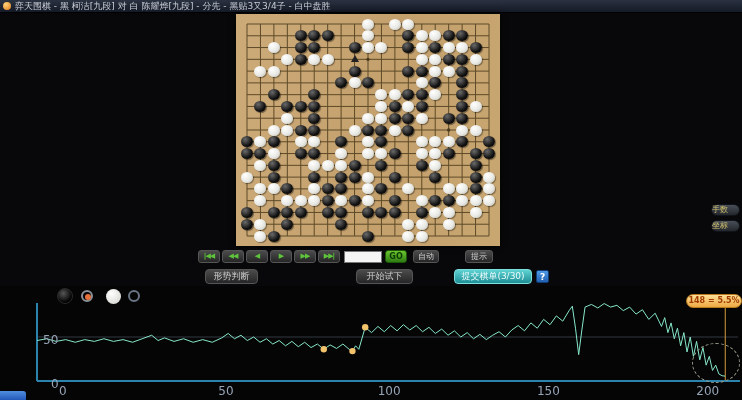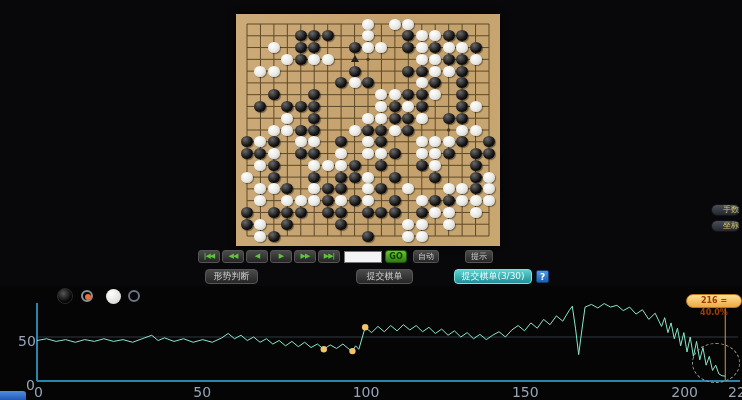--- a/index.html
+++ b/index.html
@@ -21,21 +21,21 @@
   #board svg{position:absolute;left:0;top:0;}
   .stone{position:absolute;width:12px;height:11px;border-radius:50%;}
   .stone.B{background:radial-gradient(circle at 35% 30%,#6a6a6a,#111 60%,#000);box-shadow:1px 1px 1px rgba(0,0,0,.45);}
   .stone.W{background:radial-gradient(circle at 35% 30%,#ffffff,#e8e8e4 55%,#b9b9b2);box-shadow:1px 1px 1px rgba(0,0,0,.4);}
   .marker{position:absolute;width:0;height:0;border-left:4px solid transparent;
     border-right:4px solid transparent;border-bottom:7px solid #222;}
 
   
   .side-toggle{position:absolute;left:711px;width:29px;height:12px;border-radius:6px;
     background:linear-gradient(#4a4f58,#23262c);border:1px solid #11131a;
-    color:#cfc06a;font-size:8px;text-align:right;line-height:10px;cursor:pointer;}
+    color:#cfc06a;font-size:8px;text-align:left;line-height:10px;cursor:pointer;}
 
   
   .ctl-row{position:absolute;display:flex;align-items:center;}
   .btn{height:13px;border-radius:3px;background:linear-gradient(#4b4b4b,#262626);
     border:1px solid #555;color:#cfcfcf;font-size:8px;line-height:11px;text-align:center;cursor:pointer;}
   .nav-btn{width:22px;margin-right:2px;color:#5ec43c;font-weight:bold;font-size:7px;letter-spacing:-1px;}
   .move-input{width:38px;height:12px;background:#f4f4f4;border:1px solid #777;margin:0 3px 0 2px;font-size:9px;}
   .go-btn{width:22px;background:linear-gradient(#6cc52f,#2f7d12);border:1px solid #1d5a0a;
     color:#0c3a05;font-weight:bold;}
   .auto-btn{width:26px;margin-left:6px;}
@@ -59,29 +59,33 @@
   .legend-radio{position:absolute;width:12px;height:12px;border-radius:50%;border:2px solid #6a7684;cursor:pointer;}
   .legend-radio.sel{left:81px;top:4px;border-color:#8a8f96;}
   .legend-radio.sel::after{content:"";position:absolute;left:2px;top:2px;width:6px;height:6px;
     border-radius:50%;background:#e8703a;}
   .legend-radio.unsel{left:128px;top:4px;}
   .badge{position:absolute;left:686px;top:8px;width:56px;height:14px;border-radius:7px;
     background:linear-gradient(#ffdf96,#eda943);border:1px solid #b97a1d;
     color:#a03c00;font-size:8px;font-weight:bold;text-align:center;line-height:12px;}
   .dash-circle{position:absolute;left:692px;top:57px;width:48px;height:40px;border-radius:50%;
     border:1px dashed #9a9a86;}
-  .axis-label{position:absolute;color:#96a4b6;font-size:14px;}
+  .axis-label{position:absolute;color:#96a4b6;font-size:12px;margin-left:25px;}
   .taskbar-frag{position:absolute;left:0;top:391px;width:26px;height:9px;
     background:linear-gradient(#4f8fe0,#2458b8);border-radius:0 3px 0 0;}
 </style>
 </head>
 <body>
 
 <div id="stage">
 
+  <div class="titlebar">
+    <span class="app-icon"></span>
+    <span class="title-text">弈天围棋 - 黑 柯洁[九段] 对 白 陈耀烨[九段] - 分先 - 黑贴3又3/4子 - 白中盘胜</span>
+  </div>
 
   <div id="board">
       <svg width="264" height="232">
         <line x1="11" y1="10" x2="11" y2="222" stroke="#5d4a28" stroke-width="1"></line>
         <line x1="11" y1="10" x2="253" y2="10" stroke="#5d4a28" stroke-width="1"></line>
         <line x1="24.444444444444443" y1="10" x2="24.444444444444443" y2="222" stroke="#5d4a28" stroke-width="1"></line>
         <line x1="11" y1="21.77777777777778" x2="253" y2="21.77777777777778" stroke="#5d4a28" stroke-width="1"></line>
         <line x1="37.888888888888886" y1="10" x2="37.888888888888886" y2="222" stroke="#5d4a28" stroke-width="1"></line>
         <line x1="11" y1="33.55555555555556" x2="253" y2="33.55555555555556" stroke="#5d4a28" stroke-width="1"></line>
         <line x1="51.333333333333336" y1="10" x2="51.333333333333336" y2="222" stroke="#5d4a28" stroke-width="1"></line>
@@ -324,37 +328,37 @@
     <div class="btn nav-btn">▶</div>
     <div class="btn nav-btn">▶▶</div>
     <div class="btn nav-btn">▶▶|</div>
     <input class="move-input" value="" style="">
     <div class="btn go-btn">GO</div>
     <div class="btn auto-btn">自动</div>
     <div class="btn hint-btn">提示</div>
   </div>
 
   <div class="btn wide-btn trial-btn">形势判断</div>
-  <div class="btn wide-btn judge-btn">提交棋单</div>
+  <div class="btn wide-btn judge-btn">开始试下</div>
   <div class="btn wide-btn submit-btn">提交棋单(3/30)</div>
   <div class="help-btn">?</div>
 
   <div id="graph">
     <div class="legend-stone black"></div>
     <div class="legend-radio sel"></div>
     <div class="legend-stone white"></div>
     <div class="legend-radio unsel"></div>
     <svg id="chart-svg" width="742" height="114">
         <line x1="37" y1="51" x2="738" y2="51" stroke="#333840" stroke-width="1"></line>
         <line x1="725.2545454545455" y1="22" x2="725.2545454545455" y2="95" stroke="#d69a3a" stroke-width="1"></line>
         <line x1="37" y1="17" x2="37" y2="95" stroke="#2b84ad" stroke-width="2"></line>
         <line x1="37" y1="95" x2="740" y2="95" stroke="#2b84ad" stroke-width="2"></line>
         <polyline points="37,54.52 46.55909090909091,52.76 56.11818181818182,55.4 65.67727272727272,53.64 75.23636363636363,56.28 84.79545454545455,53.64 94.35454545454544,55.4 103.91363636363636,52.76 113.47272727272727,55.4 123.03181818181818,53.64 132.5909090909091,56.28 142.15,52.76 151.7090909090909,49.24 158.08181818181816,54.52 164.45454545454544,51.88 174.01363636363635,55.4 183.57272727272726,52.76 193.13181818181818,56.28 202.6909090909091,53.64 212.25,56.28 221.8090909090909,51.88 228.1818181818182,47.48 234.55454545454546,52.76 240.92727272727274,49.24 247.3,54.52 253.6727272727273,51 260.0454545454545,56.28 266.4181818181818,52.76 272.79090909090905,58.04 279.16363636363633,54.52 285.5363636363636,59.8 291.9090909090909,55.4 298.2818181818182,60.68 304.6545454545454,56.28 311.0272727272727,61.56 317.4,58.04 323.77272727272725,63.32 330.1454545454545,58.92 336.5181818181818,62.44 342.8909090909091,58.04 349.26363636363635,63.32 352.45,65.08 355.6363636363636,59.8 358.82272727272726,63.32 365.19545454545454,41.32 371.5681818181818,46.6 377.9409090909091,40.44 384.31363636363636,45.72 390.68636363636364,39.56 397.0590909090909,44.839999999999996 403.4318181818182,38.68 409.80454545454546,43.96 416.17727272727274,39.56 422.55,45.72 428.9227272727273,41.32 435.29545454545456,47.48 441.66818181818184,43.08 448.0409090909091,49.24 454.4136363636364,44.839999999999996 460.78636363636366,51 467.15909090909093,46.6 473.5318181818182,52.76 479.9045454545454,48.36 486.2772727272727,53.64 492.65,49.24 499.02272727272725,45.72 505.3954545454545,51 511.7681818181818,43.96 518.1409090909091,39.56 524.5136363636364,44.839999999999996 530.8863636363636,36.92 537.2590909090909,42.2 543.6318181818182,33.4 550.0045454545455,38.68 556.3772727272727,29.879999999999995 562.75,35.16 569.1227272727273,24.599999999999994 572.3090909090909,20.200000000000003 575.4954545454545,42.2 578.6818181818181,68.6 581.8681818181818,43.96 585.0545454545454,21.08 591.4272727272727,18.439999999999998 597.8,21.959999999999994 604.1727272727272,17.560000000000002 610.5454545454545,21.08 616.9181818181818,19.319999999999993 623.290909090909,24.599999999999994 629.6636363636363,21.08 636.0363636363636,28.120000000000005 642.4090909090909,23.72 648.7818181818182,33.4 655.1545454545454,27.239999999999995 661.5272727272727,40.44 664.7136363636364,31.64 667.9,46.6 671.0863636363637,36.92 674.2727272727273,52.76 677.459090909091,42.2 680.6454545454545,59.8 683.8318181818182,46.6 687.0181818181818,65.96000000000001 690.2045454545455,51 693.3909090909091,70.36 696.5772727272728,55.4 699.7636363636364,73.88 702.95,61.56 706.1363636363636,79.16 709.3227272727273,70.36 712.5090909090909,84.44 715.6954545454546,79.16 718.8818181818182,87.96 722.0681818181819,89.72 725.2545454545455,90.16" fill="none" stroke="#86e8c9" stroke-width="1"></polyline>
         <circle cx="323.77272727272725" cy="63.32" r="3.2" fill="#f2c36b"></circle>
         <circle cx="352.45" cy="65.08" r="3.2" fill="#f2c36b"></circle>
         <circle cx="365.19545454545454" cy="41.32" r="3.2" fill="#f2c36b"></circle>
       </svg>
-    <div class="badge">216 = 40.0%</div>
+    <div class="badge">148 = 5.5%</div>
     <div class="dash-circle"></div>
   <div class="axis-label" style="left: 34px; top: 98px;">0</div><div class="axis-label" style="left: 193.318px; top: 98px;">50</div><div class="axis-label" style="left: 352.636px; top: 98px;">100</div><div class="axis-label" style="left: 511.955px; top: 98px;">150</div><div class="axis-label" style="left: 671.273px; top: 98px;">200</div><div class="axis-label" style="left: 728px; top: 98px;">220</div><div class="axis-label" style="left: 26px; top: 91px;">0</div><div class="axis-label" style="left: 18px; top: 47px;">50</div></div>
 
   <div class="taskbar-frag"></div>
 </div>
 
 </body></html>

